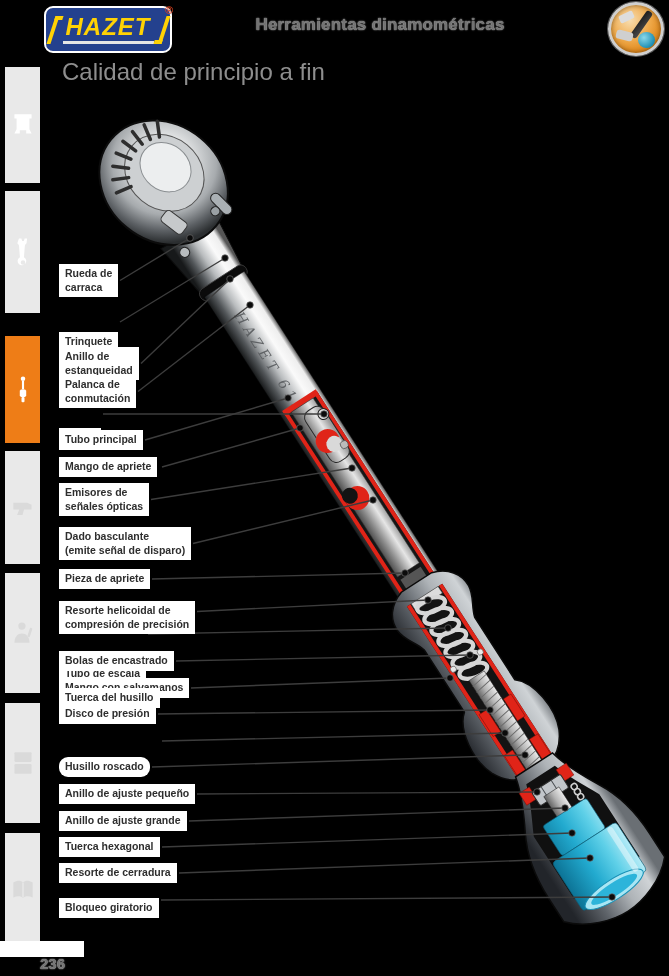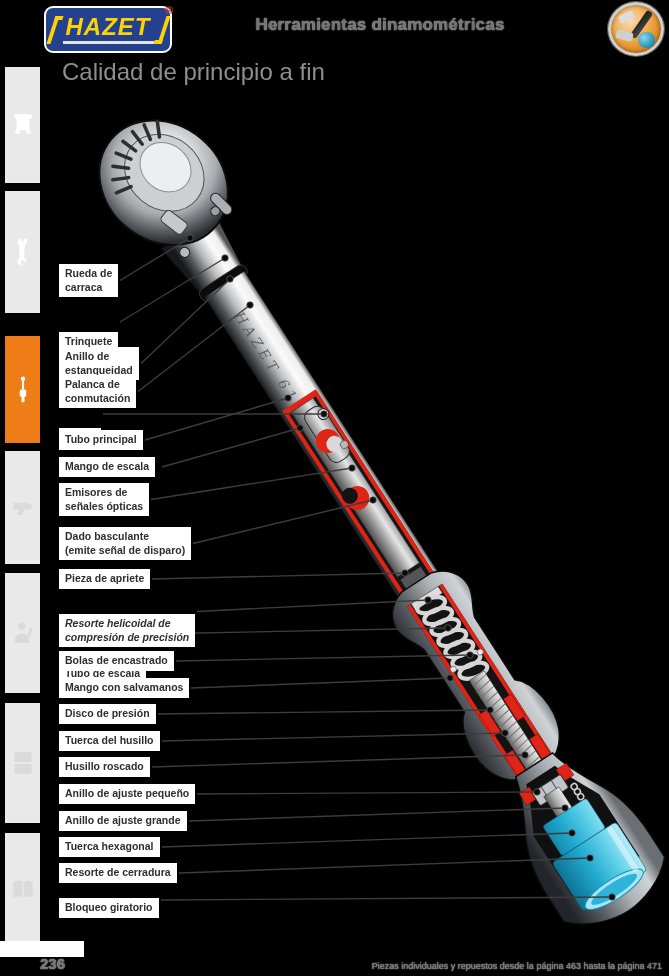--- a/index.html
+++ b/index.html
@@ -307,38 +307,37 @@
   <div id="labels">
       <div class="part-label" id="plabel-0" style="left: 59px; top: 264px;">Rueda de
 carraca</div>
       <div class="part-label" id="plabel-1" style="left: 59px; top: 312px; margin-top: 20px;">Trinquete</div>
       <div class="part-label" id="plabel-2" style="left: 59px; top: 347px;">Anillo de
 estanqueidad</div>
       <div class="part-label" id="plabel-3" style="left: 59px; top: 375px;">Palanca de
 conmutación</div>
       <div class="part-label" id="plabel-4" style="left: 59px; top: 428px;">Perno</div>
       <div class="part-label" id="plabel-5" style="left: 59px; top: 430px;">Tubo principal</div>
-      <div class="part-label" id="plabel-6" style="left: 59px; top: 457px;">Mango de escala</div>
+      <div class="part-label" id="plabel-6" style="left: 59px; top: 457px;">Mango de apriete</div>
       <div class="part-label" id="plabel-7" style="left: 59px; top: 483px;">Emisores de
 señales ópticas</div>
       <div class="part-label" id="plabel-8" style="left: 59px; top: 527px;">Dado basculante
 (emite señal de disparo)</div>
       <div class="part-label" id="plabel-9" style="left: 59px; top: 569px;">Pieza de apriete</div>
-      <div class="part-label" id="plabel-10" style="left: 59px; top: 614px; font-style: italic;">Resorte helicoidal de
+      <div class="part-label" id="plabel-10" style="left: 59px; top: 601px;">Resorte helicoidal de
 compresión de precisión</div>
       <div class="part-label" id="plabel-11" style="left: 59px; top: 624px; margin-top: 40px;">Tubo de escala</div>
       <div class="part-label" id="plabel-12" style="left: 59px; top: 651px;">Bolas de encastrado</div>
       <div class="part-label" id="plabel-13" style="left: 59px; top: 678px;">Mango con salvamanos</div>
       <div class="part-label" id="plabel-14" style="left: 59px; top: 704px;">Disco de presión</div>
-      <div class="part-label" id="plabel-15" style="left: 59px; top: 731px;">Tuerca del husillo</div>
-      <div class="part-label" id="plabel-16" style="left: 59px; top: 757px;">Husillo roscado</div>
+      <div class="part-label" id="plabel-15" style="left: 59px; top: 688px;">Tuerca del husillo</div>
+      <div class="part-label" id="plabel-16" style="left: 59px; top: 757px; border-radius: 9px;">Husillo roscado</div>
       <div class="part-label" id="plabel-17" style="left: 59px; top: 784px;">Anillo de ajuste pequeño</div>
       <div class="part-label" id="plabel-18" style="left: 59px; top: 811px;">Anillo de ajuste grande</div>
       <div class="part-label" id="plabel-19" style="left: 59px; top: 837px;">Tuerca hexagonal</div>
       <div class="part-label" id="plabel-20" style="left: 59px; top: 863px;">Resorte de cerradura</div>
       <div class="part-label" id="plabel-21" style="left: 59px; top: 898px;">Bloqueo giratorio</div>
     </div>
 
   <div class="footer-tab"></div>
   <div class="page-number halo">236</div>
-  <div class="footer-note halo">Piezas individuales y repuestos desde la página 463 hasta la página 471</div>
 
 </div>
 
 </body></html>

